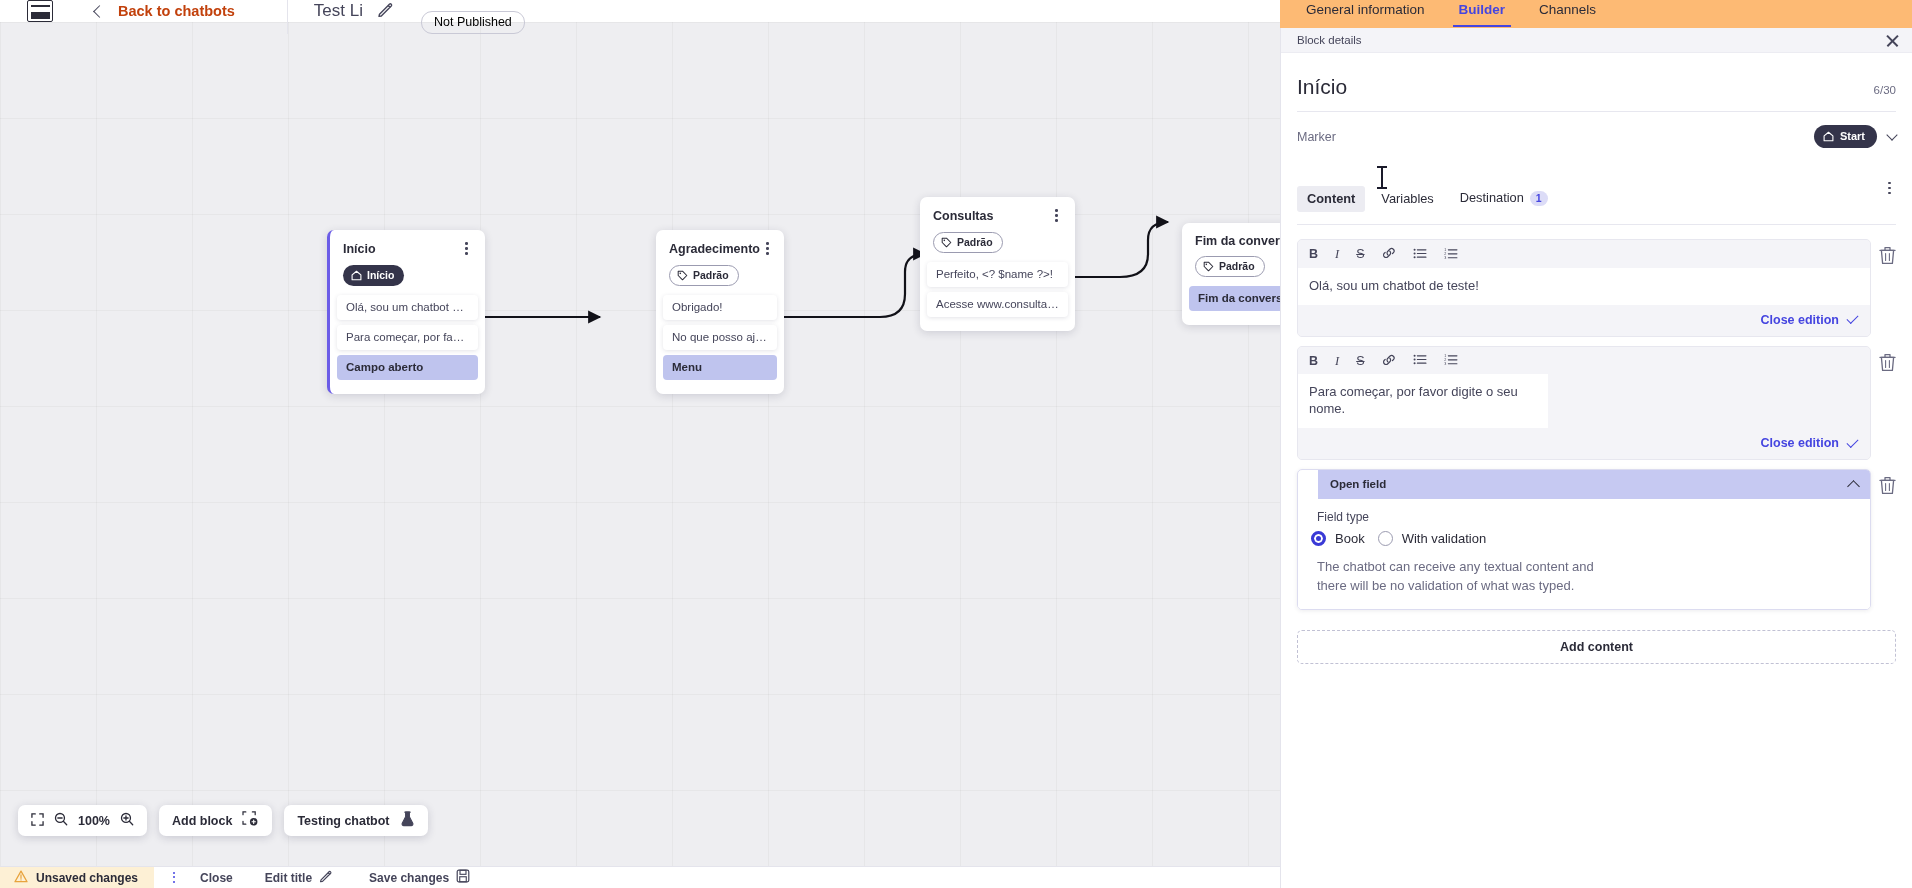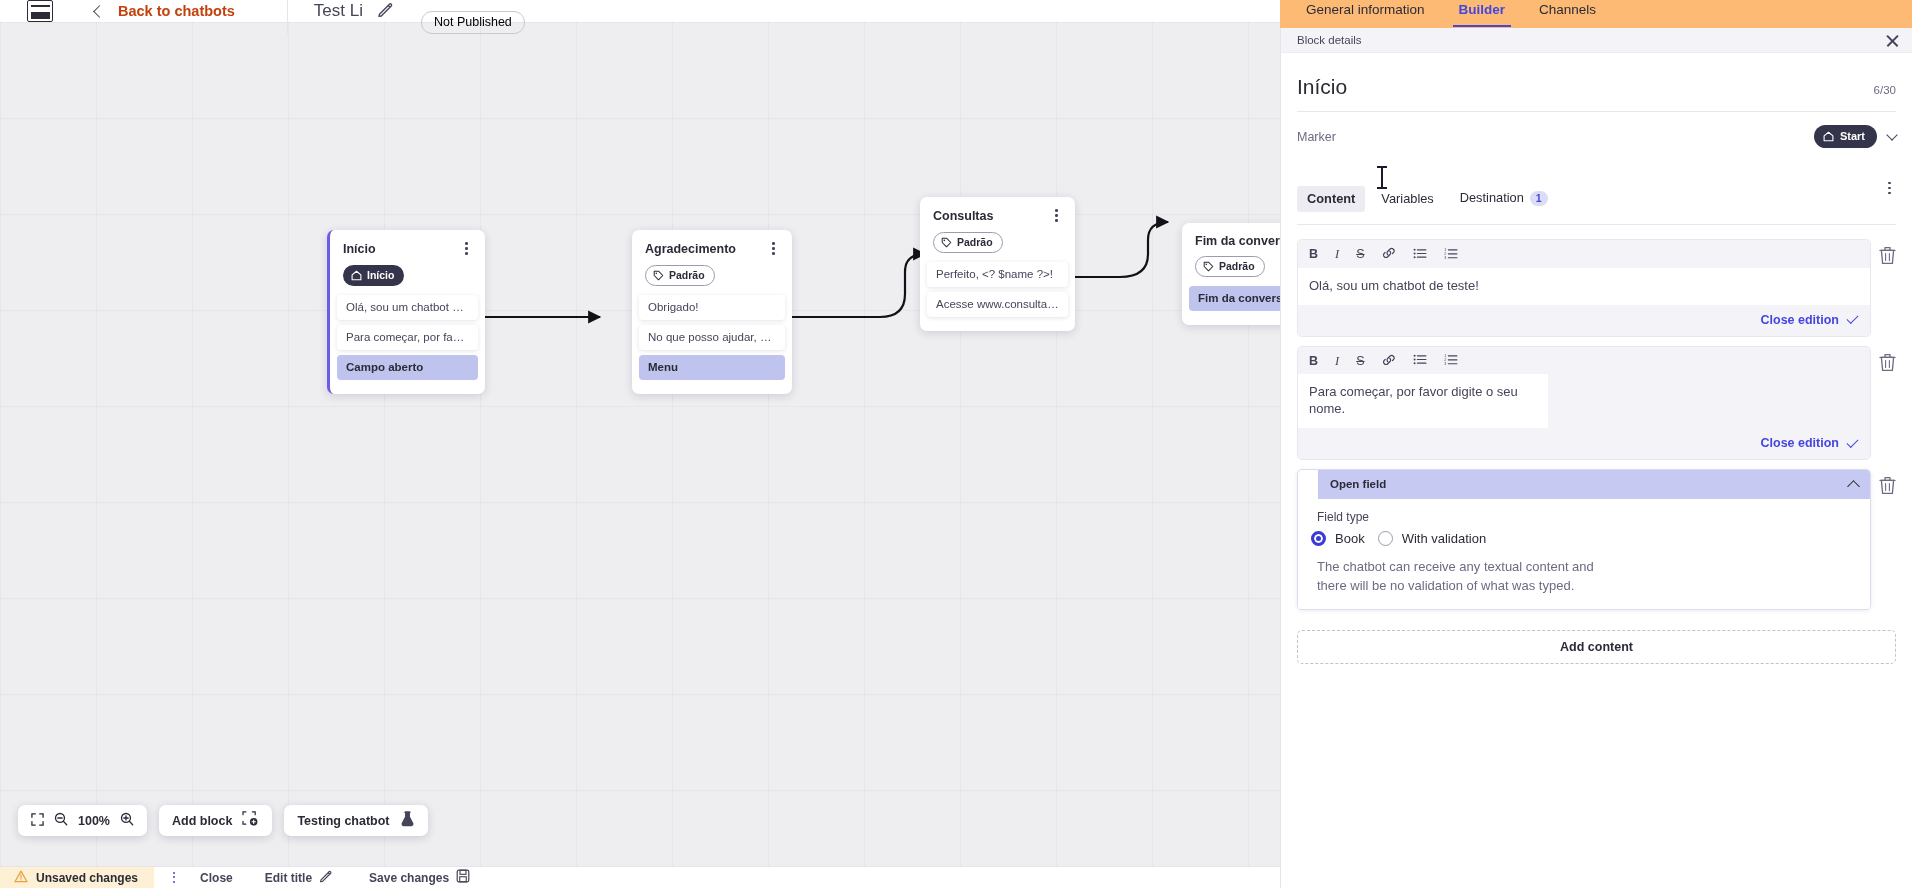--- a/index.html
+++ b/index.html
@@ -373,21 +373,21 @@
           </svg>
         <span>Início</span>
       </div>
       <div class="node-rows">
         <div class="node-row">Olá, sou um chatbot de teste!</div>
         <div class="node-row">Para começar, por favor digite o ...</div>
         <div class="node-row accent">Campo aberto</div>
       </div>
     </div>
 
-    <div class="node" style="left:632px; top:208px; width:160px;">
+    <div class="node" style="left:656px; top:208px; width:128px;">
       <div class="node-head">
         <div class="node-title">Agradecimento</div>
         <div class="kebab">
             <i></i>
             <i></i>
             <i></i>
           </div>
       </div>
       <div class="marker-chip outline">
         <svg width="11" height="11" viewBox="0 0 12 12">

